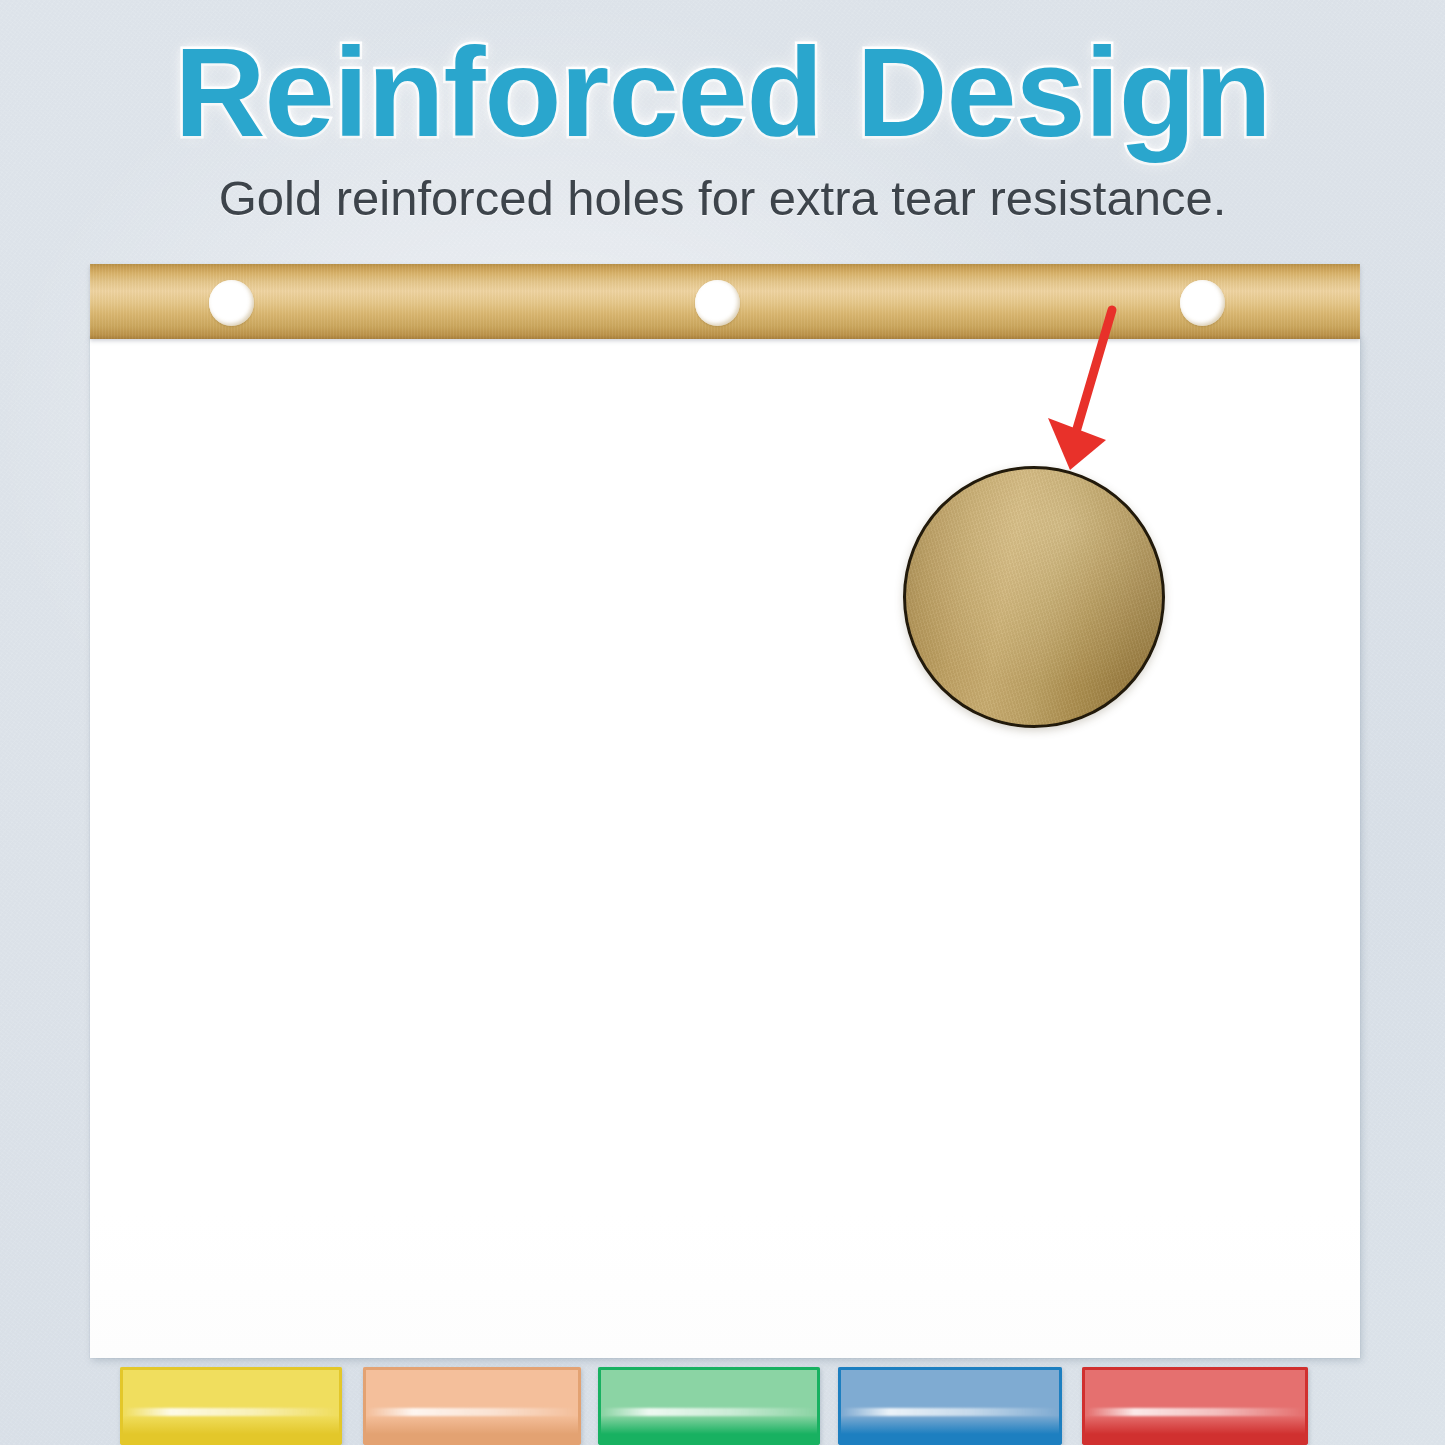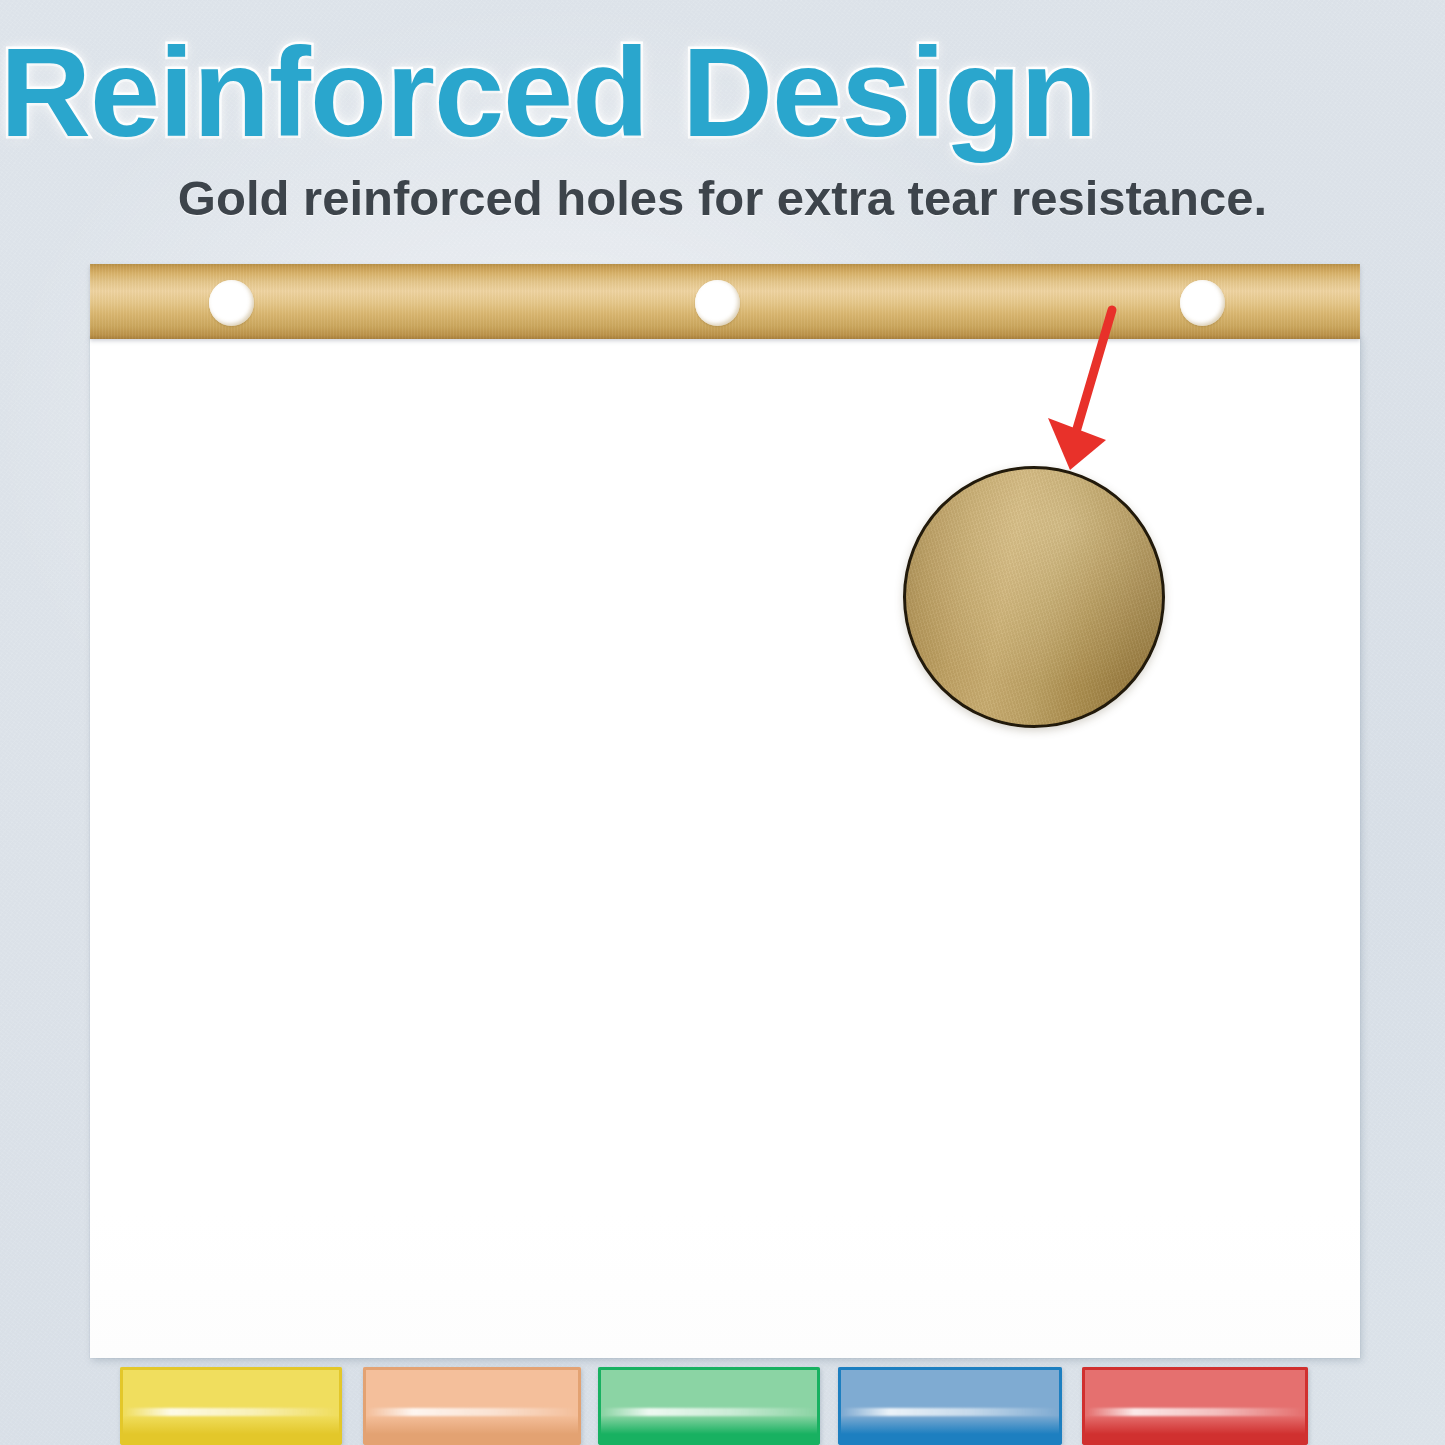--- a/index.html
+++ b/index.html
@@ -28,21 +28,21 @@
       repeating-linear-gradient(37deg, rgba(255,255,255,0.10) 0px, rgba(255,255,255,0.10) 1px, rgba(0,0,0,0.012) 1px, rgba(0,0,0,0.012) 3px),
       repeating-linear-gradient(-52deg, rgba(255,255,255,0.07) 0px, rgba(255,255,255,0.07) 1px, rgba(0,0,0,0.010) 1px, rgba(0,0,0,0.010) 4px);
   }
 
   
   #headline {
     position: absolute;
     left: 0;
     top: 30px;
     width: 1445px;
-    text-align: left;
+    text-align: center;
     font-size: 126px;
     line-height: 1.0;
     font-weight: 700;
     letter-spacing: -1px;
     color: #2aa6cd;
     white-space: nowrap;
     -webkit-text-stroke: 5px #ffffff;
     paint-order: stroke fill;
     text-shadow:
       0 0 9px rgba(255,255,255,0.95),
@@ -50,21 +50,21 @@
       0 3px 5px rgba(120,140,160,0.22);
   }
   #subheadline {
     position: absolute;
     left: 0;
     top: 174px;
     width: 1445px;
     text-align: center;
     font-size: 49px;
     line-height: 1.0;
-    font-weight: 700;
+    font-weight: 400;
     color: #3d444b;
     white-space: nowrap;
     text-shadow: 0 1px 1px rgba(255,255,255,0.75);
   }
 
   
   #pad-sheet {
     position: absolute;
     left: 90px;
     top: 336px;

